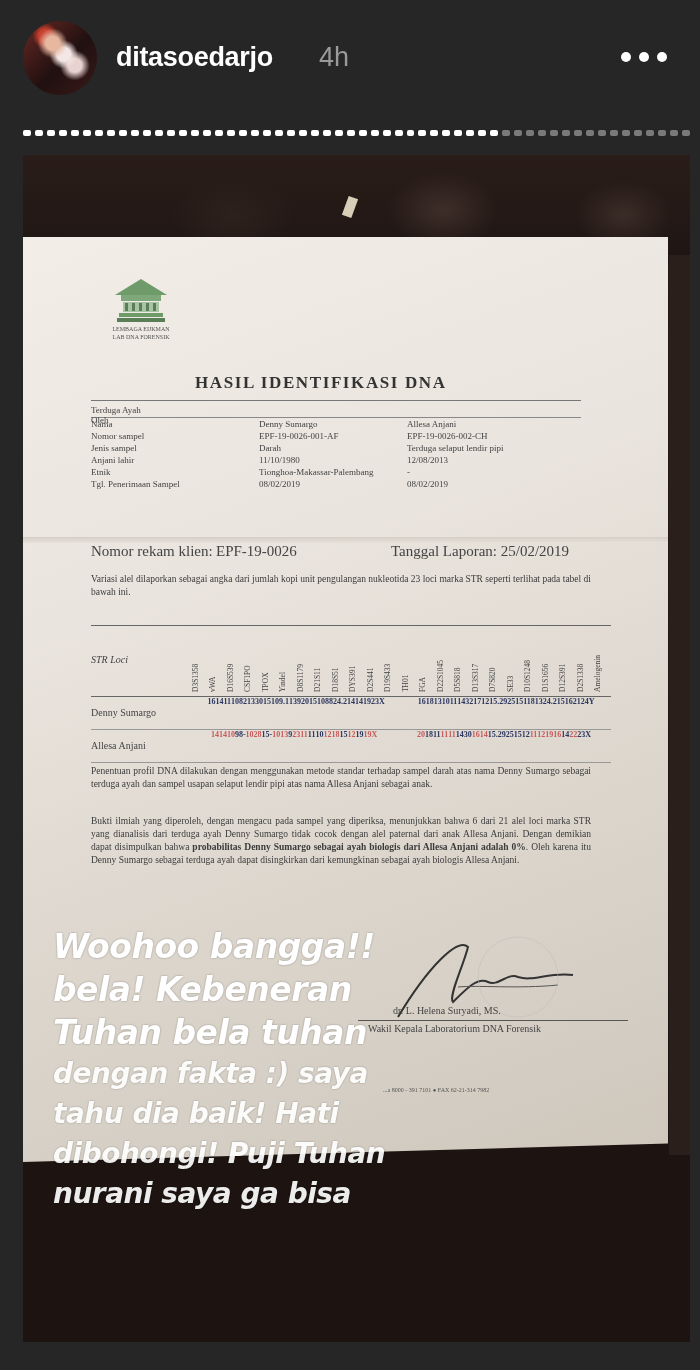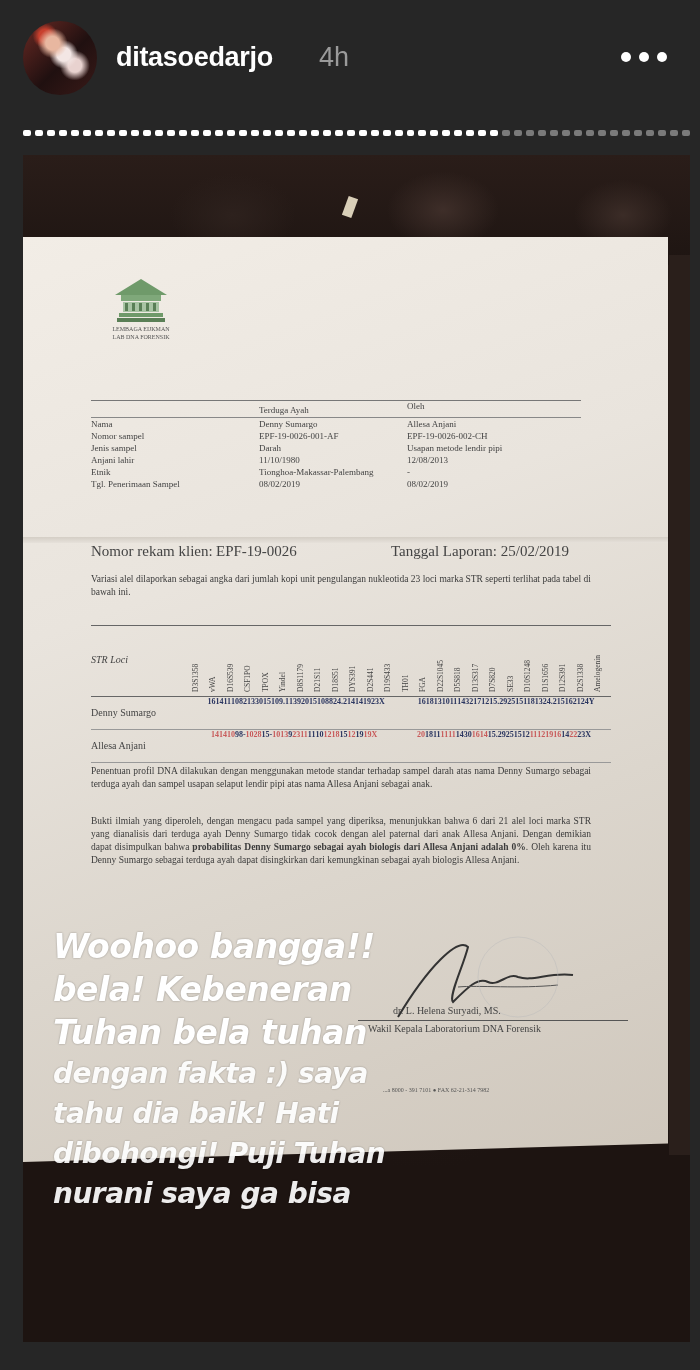--- a/index.html
+++ b/index.html
@@ -49,21 +49,21 @@
     background: linear-gradient(160deg, #f2ede6 0%, #e9e4dd 35%, #dcd6cd 65%, #cfc7bc 100%);
     color:#2a2a2a; font-family:"Liberation Serif", serif;
     clip-path: polygon(0 0, 100% 0, 100% 98%, 0 100%);
   }
   .fold { position:absolute; left:0; top:300px; width:645px; height:6px; background:linear-gradient(#d4cec5,#e6e1da); }
   .logo { position:absolute; left:78px; top:40px; width:80px; text-align:center; }
   .logo svg { display:block; margin:0 auto; }
   .logo .lt { font-size:6px; color:#555; line-height:8px; white-space:nowrap; }
   .doc-title { position:absolute; left:172px; top:136px; font-size:17px; font-weight:700; letter-spacing:1.6px; color:#333; }
   .id-table { position:absolute; left:68px; top:163px; width:490px; font-size:9px; color:#444; border-top:1.5px solid #777; }
-  .id-head { display:flex; height:16px; border-bottom:1px solid #888; }
+  .id-head { display:flex; height:16px; border-bottom:1px solid #888;flex-direction:column; }
   .id-row { display:flex; height:12px; line-height:12px; }
   .c1 { width:168px; } .c2 { width:148px; } .c3 { flex:1; }
   .meta-row { position:absolute; left:68px; top:306px; width:500px; font-size:15px; color:#444; }
   .meta-row .r { position:absolute; left:300px; top:0; }
   .meta-row .v { position:absolute; left:125px; top:0; }
   .para { position:absolute; left:68px; width:500px; font-size:9.5px; line-height:13px; color:#3b3b3b; text-align:justify; }
   .str-table { position:absolute; left:68px; top:388px; width:520px; border-top:1.5px solid #666; font-size:8.5px; }
   .loci-row { display:flex; height:70px; border-bottom:1.5px solid #666; }
   .loci-label { width:100px; font-style:italic; padding-top:28px; color:#444; font-size:10px; }
   .loci { flex:1; display:flex; }
@@ -181,20 +181,21 @@
             <rect x="35" y="26" width="3" height="8"></rect>
             <rect x="42" y="26" width="3" height="8"></rect>
           </g>
         <rect x="8" y="36" width="44" height="4" fill="#6f9a6a"></rect>
         <rect x="6" y="41" width="48" height="4" fill="#5a7f56"></rect>
       </svg>
       <div class="lt">LEMBAGA EIJKMAN</div>
       <div class="lt">LAB DNA FORENSIK</div>
     </div>
 
+    <div class="doc-title">HASIL IDENTIFIKASI DNA</div>
 
     <div class="id-table">
       <div class="id-head">
         <div class="c1"></div>
         <div class="c2" style="padding-top:4px">Terduga Ayah</div>
         <div class="c3">Oleh</div>
       </div>
       <div id="idrows">
           <div class="id-row">
             <div class="c1">Nama</div>
@@ -202,21 +203,21 @@
             <div class="c3">Allesa Anjani</div>
           </div>
           <div class="id-row">
             <div class="c1">Nomor sampel</div>
             <div class="c2">EPF-19-0026-001-AF</div>
             <div class="c3">EPF-19-0026-002-CH</div>
           </div>
           <div class="id-row">
             <div class="c1">Jenis sampel</div>
             <div class="c2">Darah</div>
-            <div class="c3">Usapan metode lendir pipi</div>
+            <div class="c3">Terduga selaput lendir pipi</div>
           </div>
           <div class="id-row">
             <div class="c1">Anjani lahir</div>
             <div class="c2">11/10/1980</div>
             <div class="c3">12/08/2013</div>
           </div>
           <div class="id-row">
             <div class="c1">Etnik</div>
             <div class="c2">Tionghoa-Makassar-Palembang</div>
             <div class="c3">-</div>

